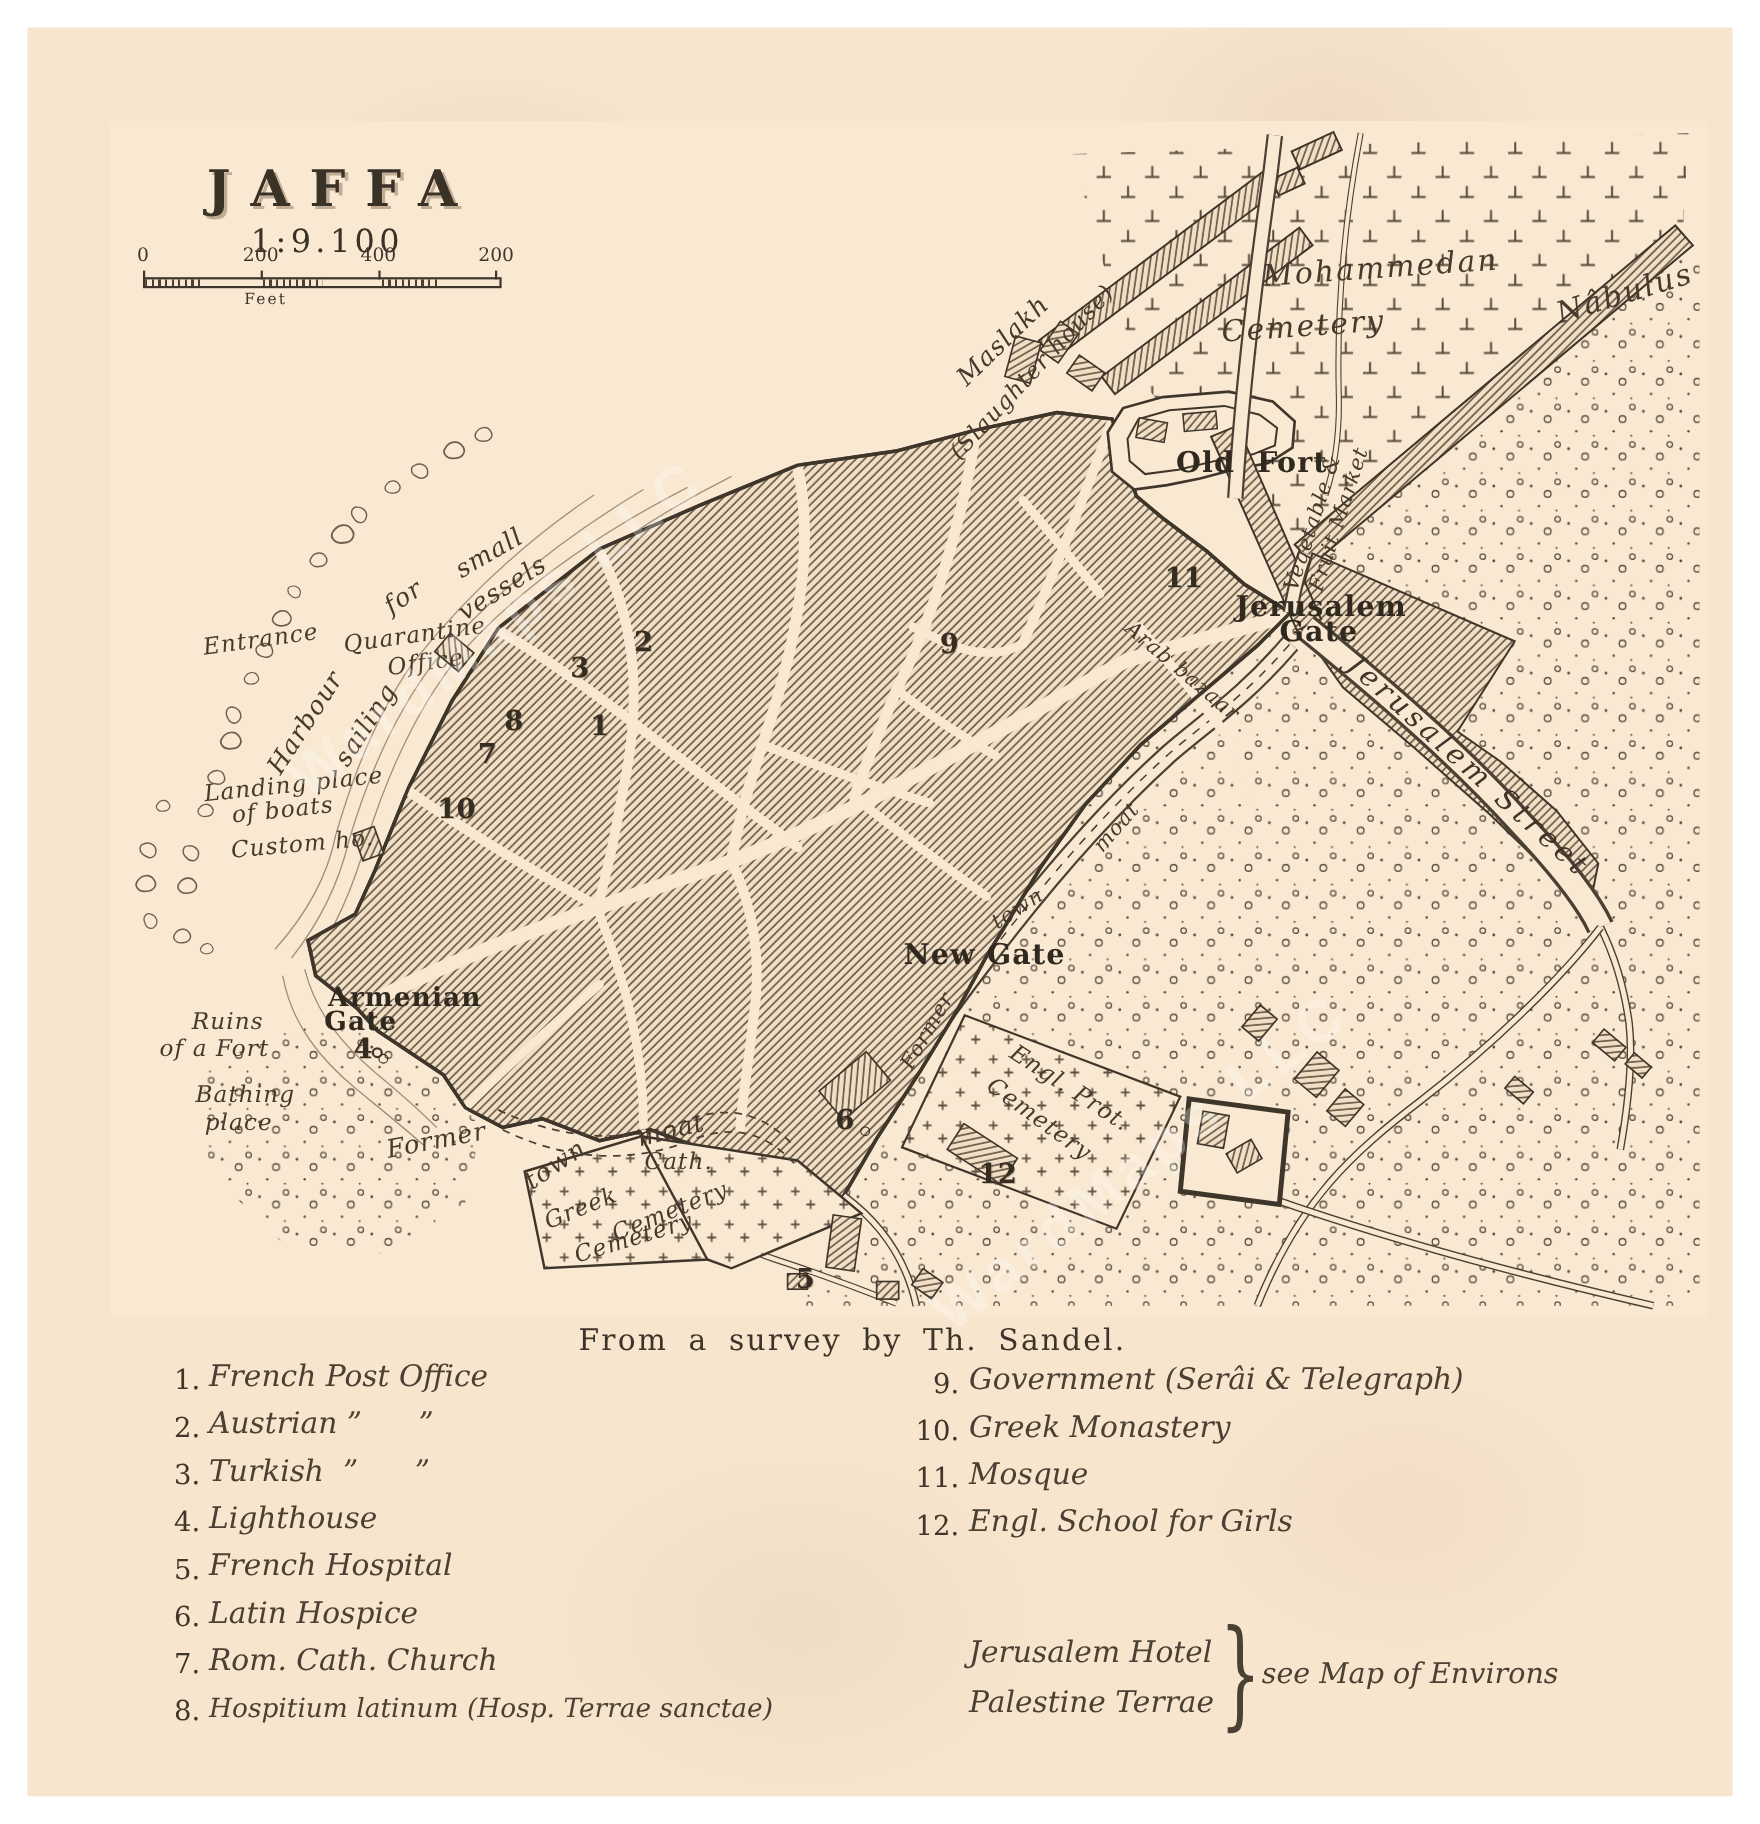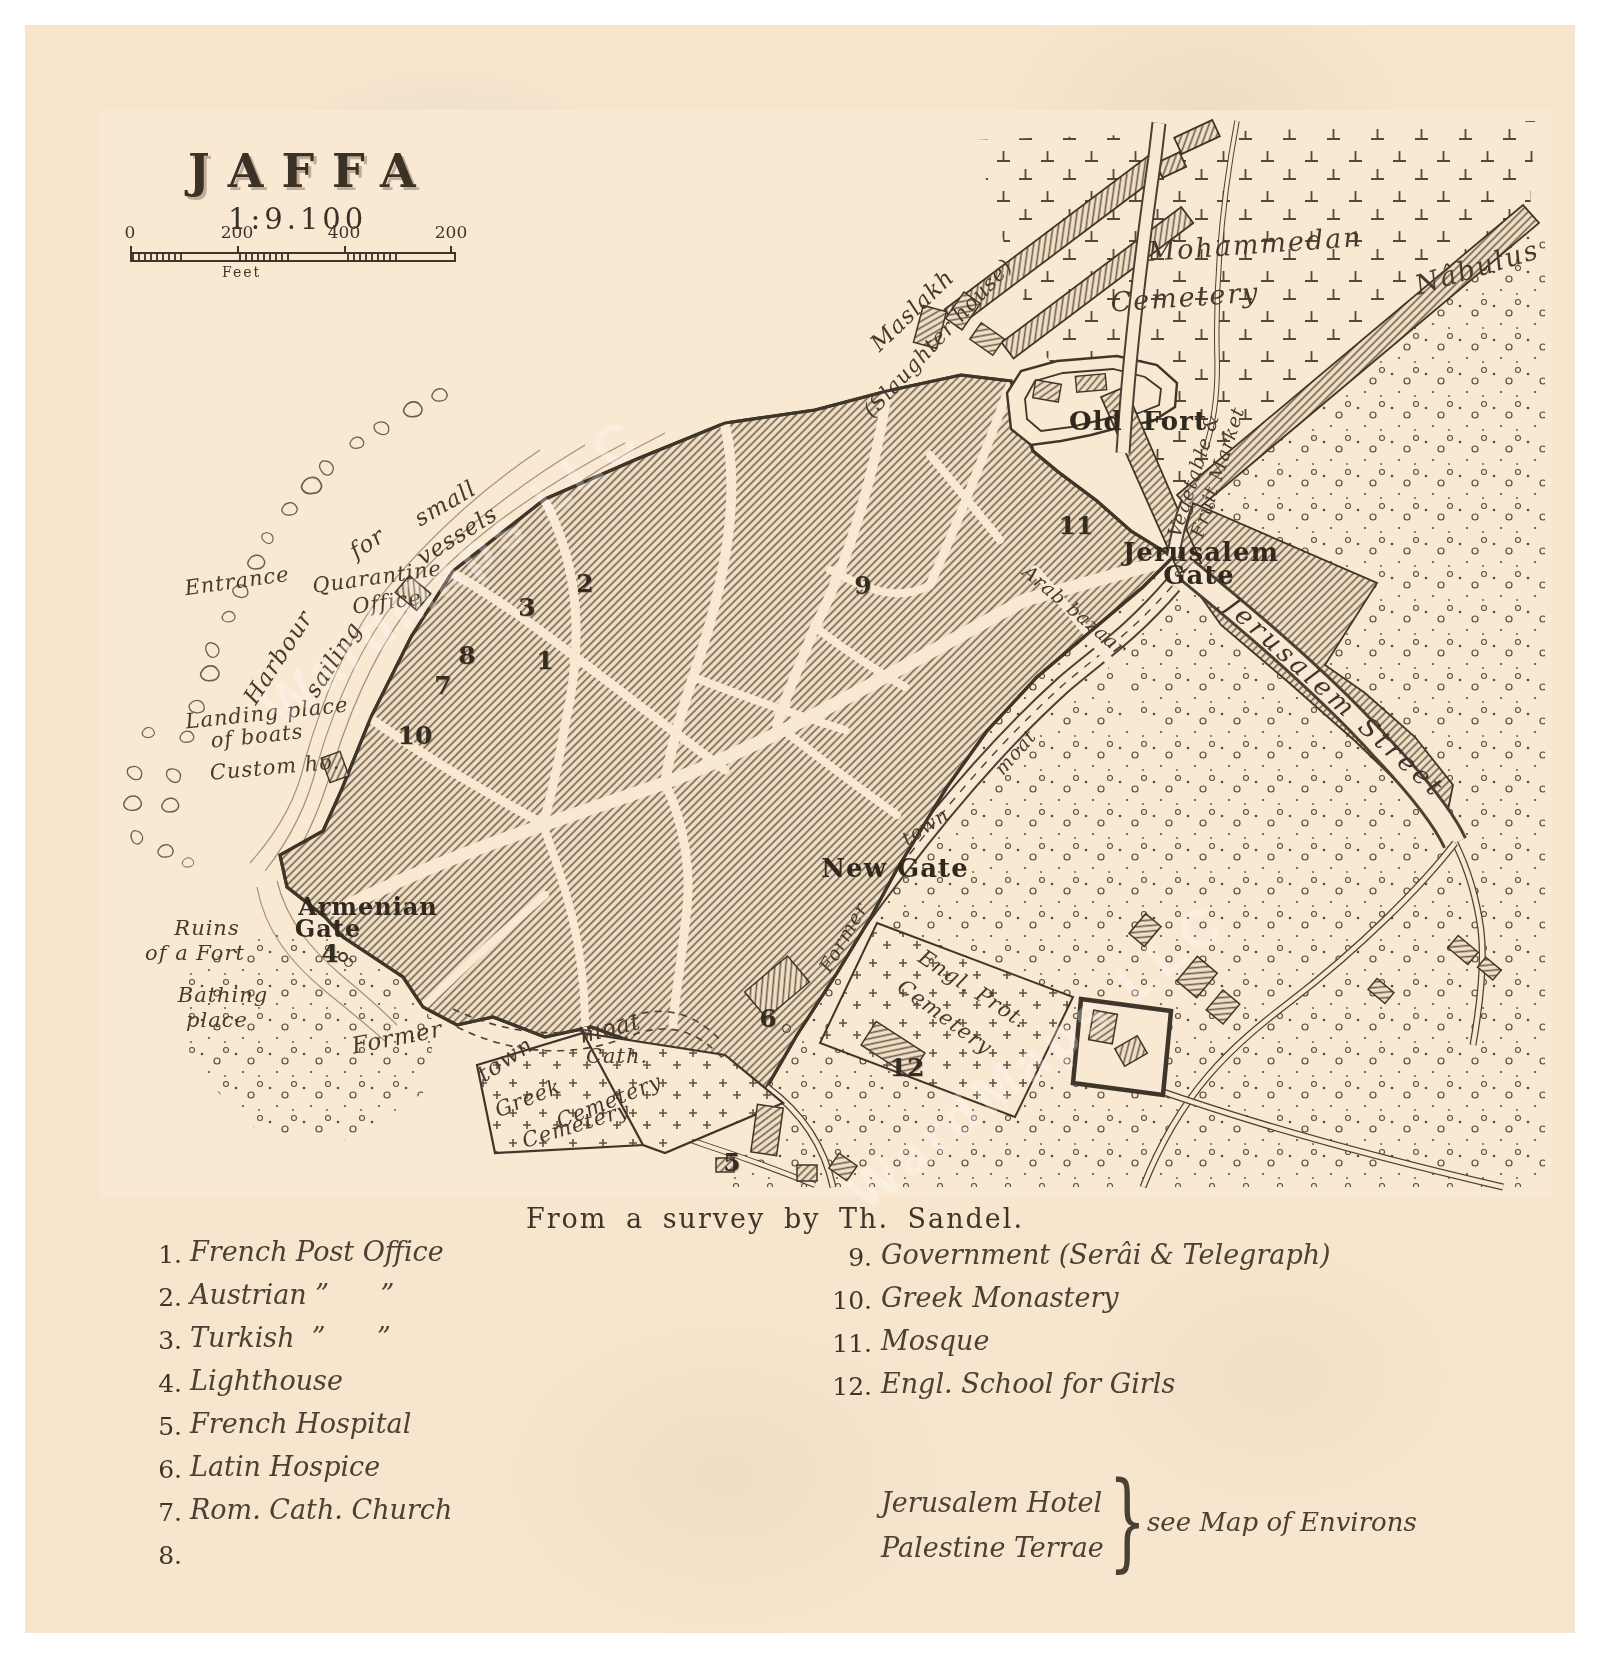--- a/index.html
+++ b/index.html
@@ -325,20 +325,21 @@
   <div class="leg-txt" style="left:165px;top:1297px;">Turkish  ”      ”</div>
   <div class="leg-num" style="left:97px;top:1344px;">4.</div>
   <div class="leg-txt" style="left:165px;top:1340px;">Lighthouse</div>
   <div class="leg-num" style="left:97px;top:1387px;">5.</div>
   <div class="leg-txt" style="left:165px;top:1383px;">French Hospital</div>
   <div class="leg-num" style="left:97px;top:1430px;">6.</div>
   <div class="leg-txt" style="left:165px;top:1426px;">Latin Hospice</div>
   <div class="leg-num" style="left:97px;top:1473px;">7.</div>
   <div class="leg-txt" style="left:165px;top:1469px;">Rom. Cath. Church</div>
   <div class="leg-num" style="left:97px;top:1516px;">8.</div>
+  <div class="leg-txt small" style="left:165px;top:1514px;">Hospitium latinum (Hosp. Terrae sanctae)</div>
 
   <div class="leg-num" style="left:787px;top:1218px;">9.</div>
   <div class="leg-txt" style="left:856px;top:1214px;">Government (Serâi &amp; Telegraph)</div>
   <div class="leg-num" style="left:787px;top:1261px;">10.</div>
   <div class="leg-txt" style="left:856px;top:1257px;">Greek Monastery</div>
   <div class="leg-num" style="left:787px;top:1304px;">11.</div>
   <div class="leg-txt" style="left:856px;top:1300px;">Mosque</div>
   <div class="leg-num" style="left:787px;top:1347px;">12.</div>
   <div class="leg-txt" style="left:856px;top:1343px;">Engl. School for Girls</div>
 

